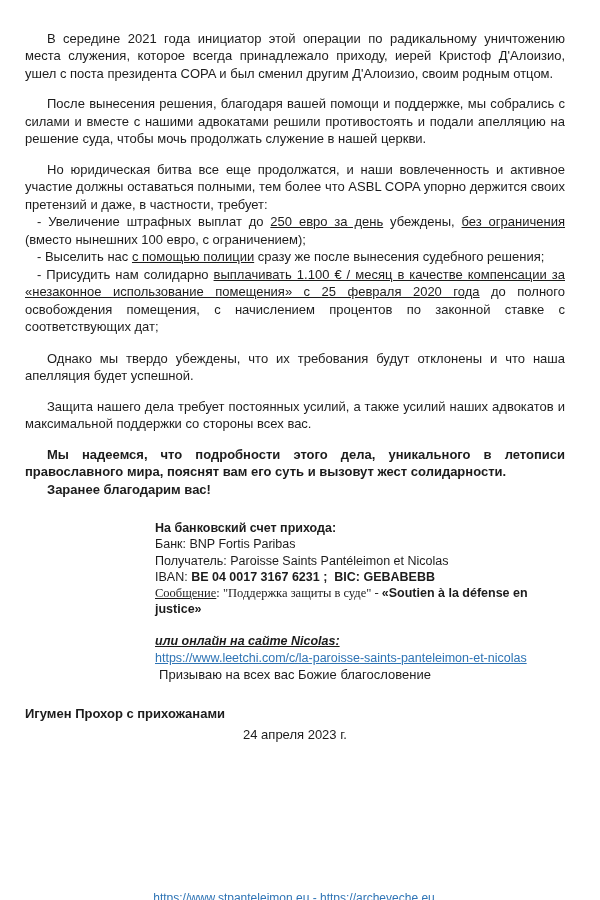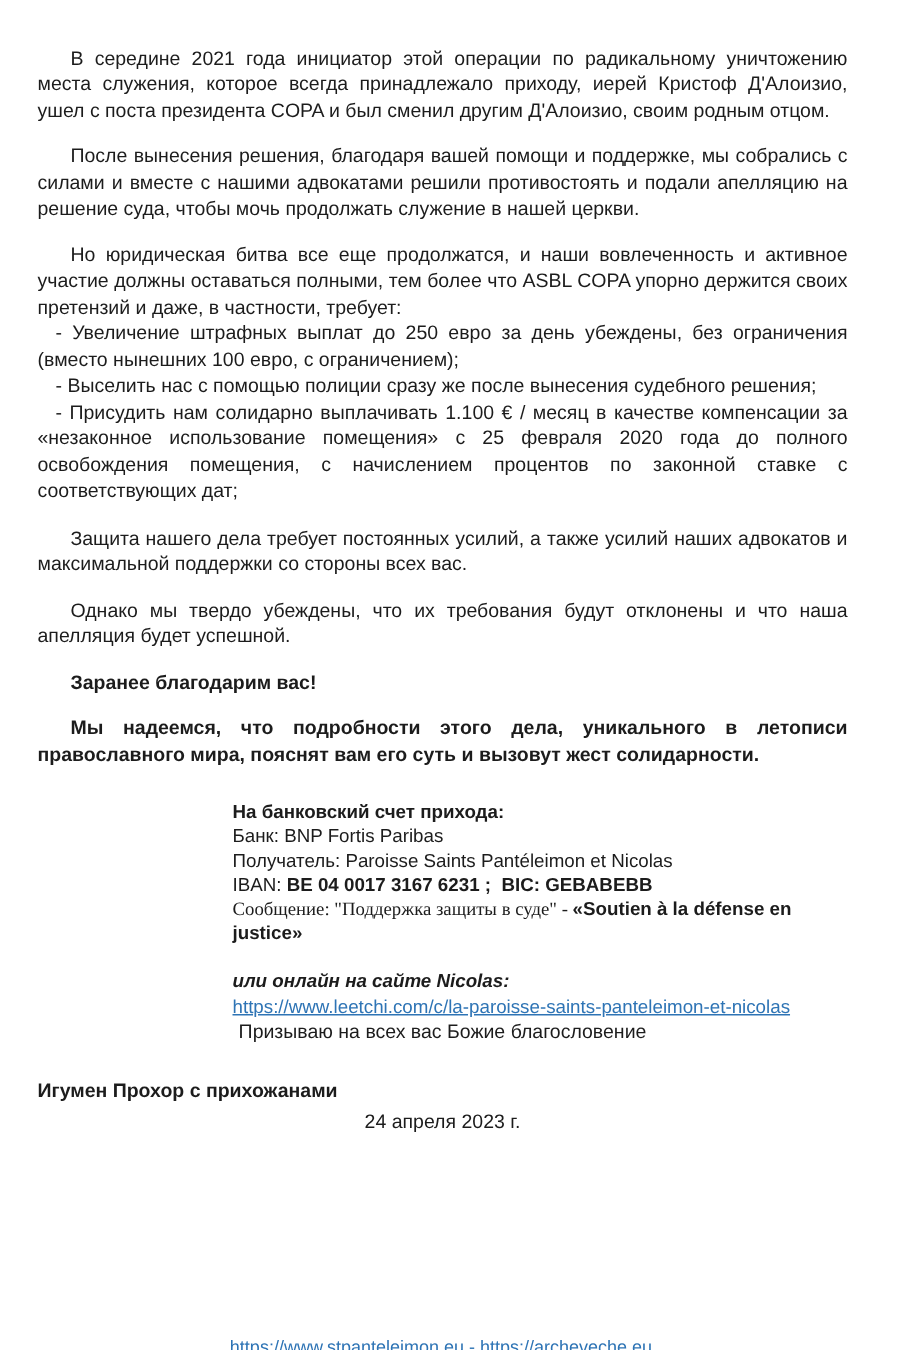--- a/index.html
+++ b/index.html
@@ -17,21 +17,21 @@
   }
   p{margin:0;}
   .para{margin-bottom:13px;}
   .jp{text-align:justify;}
   .ind{text-indent:22px;}
   .tight{margin-bottom:0;}
   .demands{margin-bottom:14px;}
   .demand{text-indent:12px;text-align:justify;}
   .b{font-weight:bold;}
   .i{font-style:italic;}
-  .u{}
+  .u{text-decoration:underline;}
   .serif{font-family:"Liberation Serif",serif;}
   .bank{margin:22px 0 0 130px;font-size:12.5px;line-height:1.3;}
   .bank p{margin:0;}
   .leetchi-label{margin-top:15px;display:inline-block;}
   .link{color:var(--link);}
   a.block-link{display:block;margin-top:1px;}
   .closing{margin-top:26px;}
   .center{text-align:center;}
   .sig{margin-top:21px;}
   .date{text-align:center;margin-top:4px;}
@@ -47,27 +47,27 @@
   <p class="para jp ind">После вынесения решения, благодаря вашей помощи и поддержке, мы собрались с силами и вместе с нашими адвокатами решили противостоять и подали апелляцию на решение суда, чтобы мочь продолжать служение в нашей церкви.</p>
 
   <p class="para jp ind tight">Но юридическая битва все еще продолжатся, и наши вовлеченность и активное участие должны оставаться полными, тем более что ASBL COPA упорно держится своих претензий и даже, в частности, требует:</p>
 
   <div class="demands">
     <p class="demand"><span>- Увеличение штрафных выплат до </span><span class="u">250 евро за день</span><span> убеждены, </span><span class="u">без ограничения</span><span> (вместо нынешних 100 евро, с ограничением);</span></p>
     <p class="demand"><span>- Выселить нас </span><span class="u">с помощью полиции</span><span> сразу же после вынесения судебного решения;</span></p>
     <p class="demand"><span>- Присудить нам солидарно </span><span class="u">выплачивать 1.100 € / месяц в качестве компенсации за «незаконное использование помещения» с 25 февраля 2020 года</span><span> до полного освобождения помещения, с начислением процентов по законной ставке с соответствующих дат;</span></p>
   </div>
 
+  <p class="para jp ind">Однако мы твердо убеждены, что их требования будут отклонены и что наша апелляция будет успешной.</p>
+
   <p class="para jp ind">Защита нашего дела требует постоянных усилий, а также усилий наших адвокатов и максимальной поддержки со стороны всех вас.</p>
 
-  <p class="para jp ind">Однако мы твердо убеждены, что их требования будут отклонены и что наша апелляция будет успешной.</p>
+  <p class="para jp ind b tight">Мы надеемся, что подробности этого дела, уникального в летописи православного мира, пояснят вам его суть и вызовут жест солидарности.</p>
 
   <p class="para ind b">Заранее благодарим вас!</p>
-
-  <p class="para jp ind b tight">Мы надеемся, что подробности этого дела, уникального в летописи православного мира, пояснят вам его суть и вызовут жест солидарности.</p>
 
   <div class="bank">
     <p class="b">На банковский счет прихода:</p>
     <p>Банк: BNP Fortis Paribas</p>
     <p>Получатель: Paroisse Saints Pantéleimon et Nicolas</p>
     <p><span>IBAN: </span><span class="b">BE 04 0017 3167 6231 ;&nbsp; BIC: GEBABEBB</span></p>
     <p><span class="u serif">Сообщение</span><span class="serif">: "Поддержка защиты в суде" - </span><span class="b">«Soutien à la défense en justice»</span></p>
     <span class="leetchi-label b i u">или онлайн на сайте Nicolas:</span>
     <a class="link block-link" href="#">https://www.leetchi.com/c/la-paroisse-saints-panteleimon-et-nicolas</a>
   </div>

